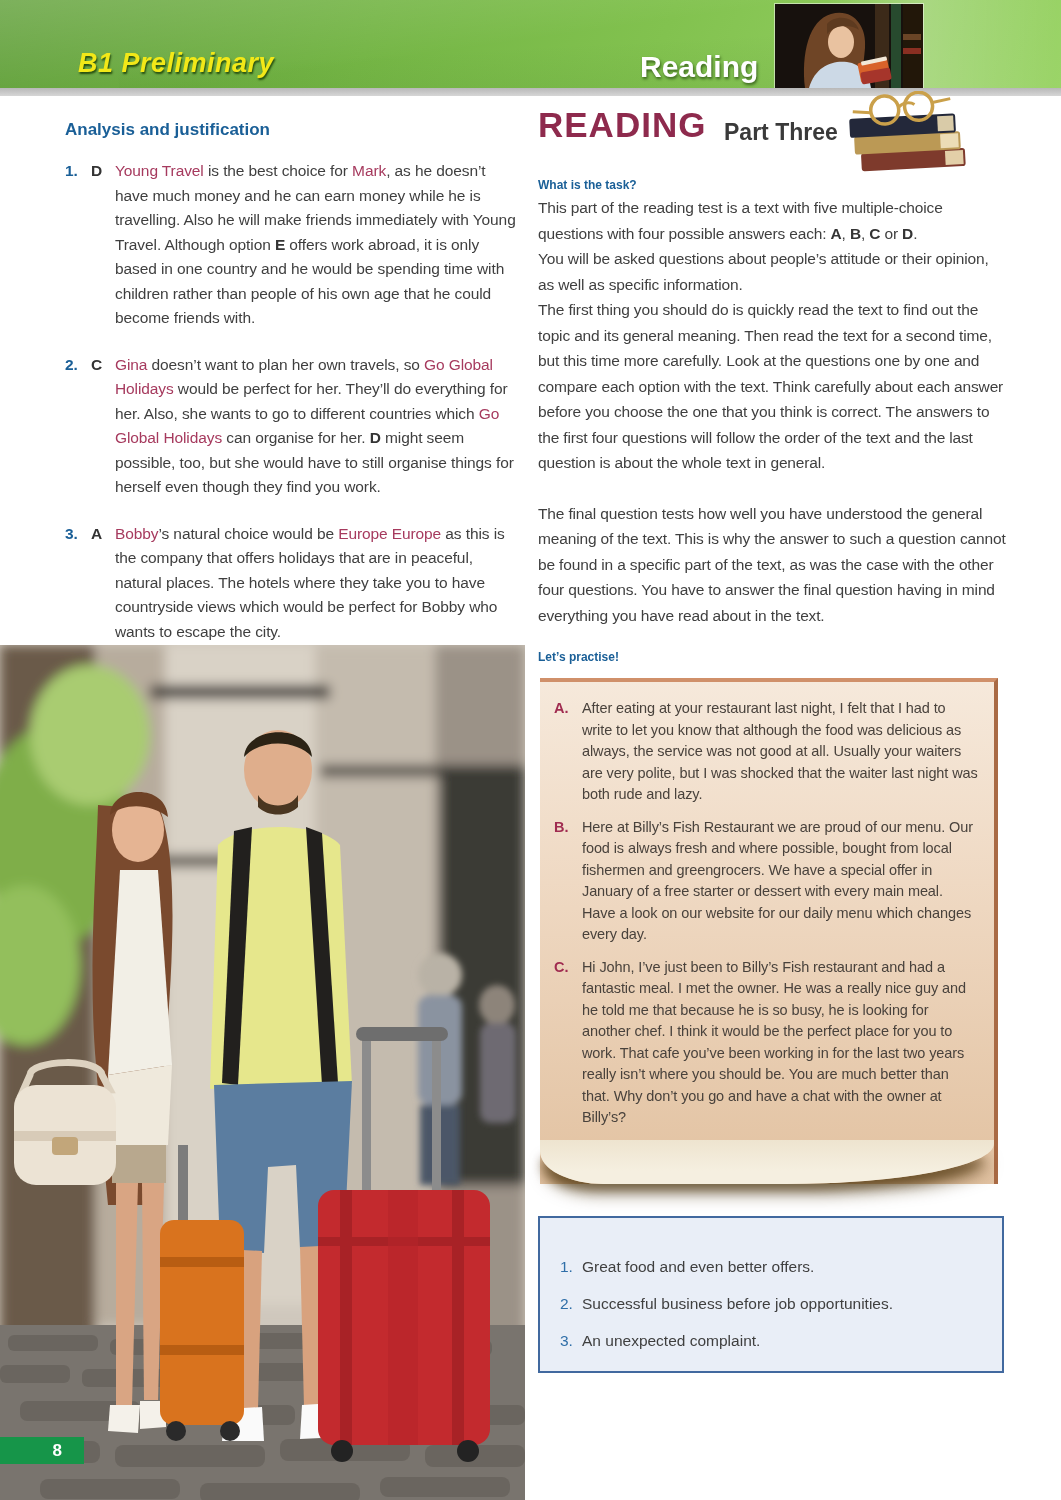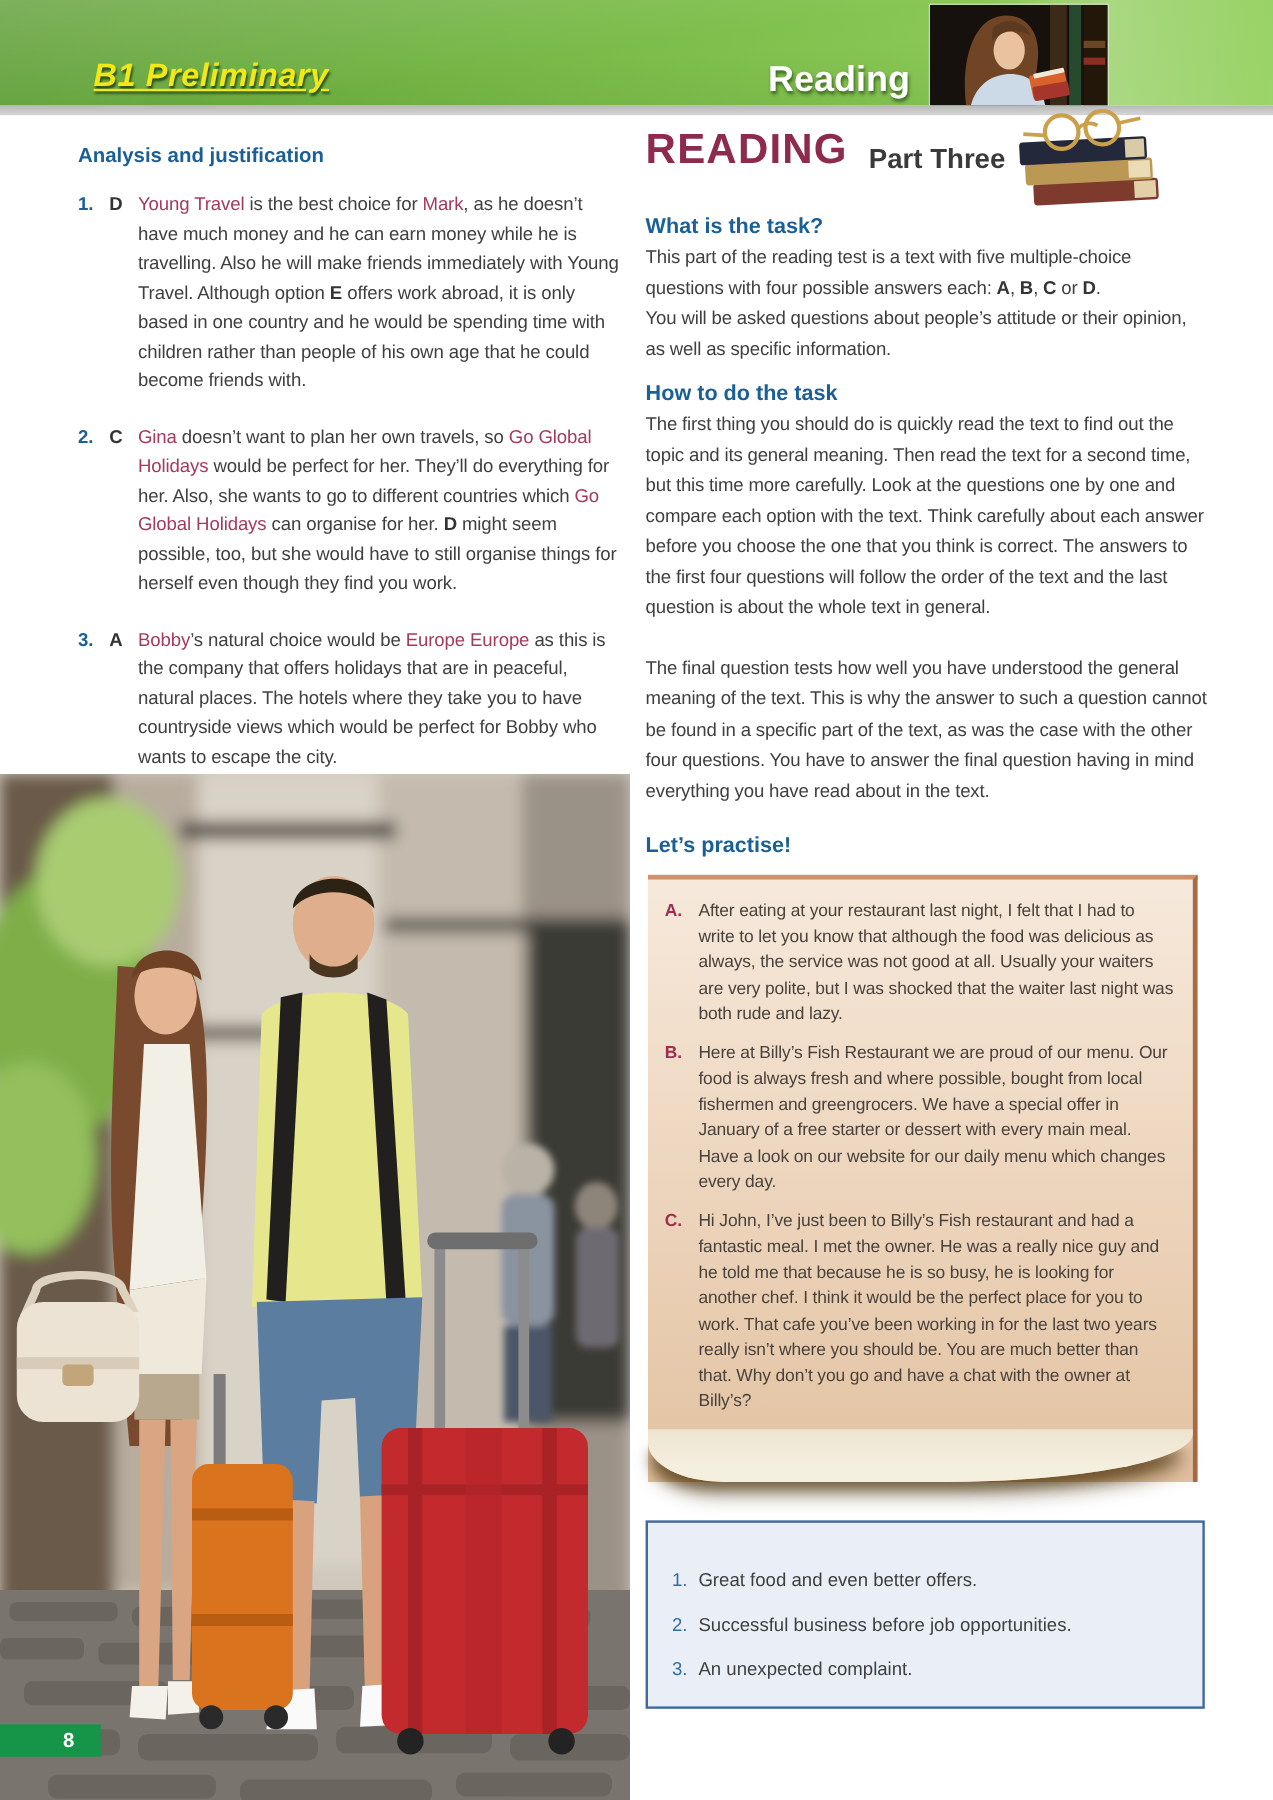--- a/index.html
+++ b/index.html
@@ -12,21 +12,21 @@
     background:linear-gradient(110deg,#5f9f37 0%,#74b545 35%,#82c24f 62%,#9bd468 100%);}
   .banner .streak1{position:absolute;left:-80px;top:-120px;width:900px;height:260px;
     background:linear-gradient(to bottom,rgba(255,255,255,.30),rgba(255,255,255,0) 70%);
     transform:rotate(-8deg);}
   .banner .streak2{position:absolute;right:-140px;top:-30px;width:620px;height:240px;
     background:linear-gradient(105deg,rgba(255,255,255,0) 40%,rgba(255,255,255,.22) 55%,rgba(255,255,255,0) 75%);
     transform:rotate(-14deg);}
   .banner .streak3{position:absolute;left:120px;bottom:-90px;width:700px;height:160px;
     background:linear-gradient(to top,rgba(30,80,10,.18),rgba(30,80,10,0) 80%);transform:rotate(-3deg);}
   .brand{position:absolute;left:78px;top:48px;font-size:27px;font-weight:700;font-style:italic;
-    color:#f2e818;text-shadow:1px 2px 2px rgba(25,60,5,.85);letter-spacing:.5px;z-index:3;text-decoration:underline;}
+    color:#f2e818;text-shadow:1px 2px 2px rgba(25,60,5,.85);letter-spacing:.5px;z-index:3;}
   .banner-title{position:absolute;left:640px;top:50px;font-size:30px;font-weight:700;color:#ffffff;
     text-shadow:1px 2px 3px rgba(25,60,5,.7);z-index:3;}
   .banner-photo{position:absolute;left:775px;top:4px;width:148px;height:84px;z-index:4;
     box-shadow:0 0 0 1px rgba(255,255,255,.5);}
   .gray-strip{position:absolute;left:0;top:88px;width:1061px;height:8px;
     background:linear-gradient(#b8b8b8,#d6d6d6);}
   
   .left-col{position:absolute;left:65px;top:120px;width:456px;}
   .h-blue{color:#1a5f97;font-size:17px;font-weight:700;margin:0 0 19px 0;}
   .aj-item{display:flex;margin-bottom:22px;font-size:15.5px;line-height:24.5px;letter-spacing:-.1px;}
@@ -37,21 +37,21 @@
   .b{font-weight:700;color:#343434;}
   .i{}
   
   .photo-main{position:absolute;left:0;top:645px;width:525px;height:855px;overflow:hidden;}
   
   .right-col{position:absolute;left:538px;top:105px;width:470px;}
   .r-title-row{position:relative;height:60px;}
   .r-title{color:#8e2a4d;font-size:35px;font-weight:700;letter-spacing:1px;}
   .r-sub{position:absolute;left:186px;top:14px;font-size:23px;font-weight:700;color:#3a3a3a;}
   .books{position:absolute;left:302px;top:-14px;width:132px;height:86px;}
-  .r-h{color:#1a5f97;font-size:18px;font-weight:700;margin:13px 0 3px 0;}
+  .r-h{color:#1a5f97;font-size:12px;font-weight:700;margin:13px 0 3px 0;}
   .r-p{font-size:15.5px;line-height:25.5px;letter-spacing:-.15px;margin:0;}
   .r-p.gap{margin-top:25px;}
   
   .note{margin-top:14px;margin-left:2px;width:458px;position:relative;
     background:linear-gradient(180deg,#f6e9db 0%,#eed7c0 45%,#e2c2a1 100%);
     border-top:4px solid #d0906a;border-right:4px solid #a96a44;
     padding:16px 16px 0 14px;box-sizing:border-box;}
   .note-item{display:flex;margin-bottom:11px;font-size:14.5px;line-height:21.5px;color:#49423c;}
   .note-item .letter{color:#a02c50;font-weight:700;width:28px;flex:none;}
   .note-item .txt{flex:1;letter-spacing:-.1px;}
@@ -247,21 +247,20 @@
         <path d="M60 16 C64 11 72 11 76 14" fill="none" stroke="#caa04a" stroke-width="3"></path>
         <path d="M94 13 L112 10" fill="none" stroke="#caa04a" stroke-width="3"></path>
         <path d="M32 20 L14 18" fill="none" stroke="#caa04a" stroke-width="3"></path>
       </g>
     </svg>
   </div>
 
   <div class="r-h">What is the task?</div>
   <p class="r-p"><span>This part of the reading test is a text with five multiple-choice questions with four possible answers each: </span><span class="b">A</span><span>, </span><span class="b">B</span><span>, </span><span class="b">C</span><span> or </span><span class="b">D</span><span>.</span><br><span>You will be asked questions about people’s attitude or their opinion, as well as specific information.</span></p>
 
-  <div class="r-h">How to do the task</div>
   <p class="r-p"><span>The first thing you should do is quickly read the text to find out the topic and its general meaning. Then read the text for a second time, but this time more carefully. Look at the questions one by one and compare each option with the text. Think carefully about each answer before you choose the one that you think is correct. The answers to the first four questions will follow the order of the text and the last question is about the whole text in general.</span></p>
   <p class="r-p gap"><span>The final question tests how well you have understood the general meaning of the text. This is why the answer to such a question cannot be found in a specific part of the text, as was the case with the other four questions. You have to answer the final question having in mind </span><span class="i">everything you have read about</span><span> in the text.</span></p>
 
   <div class="r-h" style="margin-top:22px">Let’s practise!</div>
 
   <div class="note">
     <div class="note-item">
       <span class="letter">A.</span>
       <div class="txt">After eating at your restaurant last night, I felt that I had to write to let you know that although the food was delicious as always, the service was not good at all. Usually your waiters are very polite, but I was shocked that the waiter last night was both rude and lazy.</div>
     </div>

